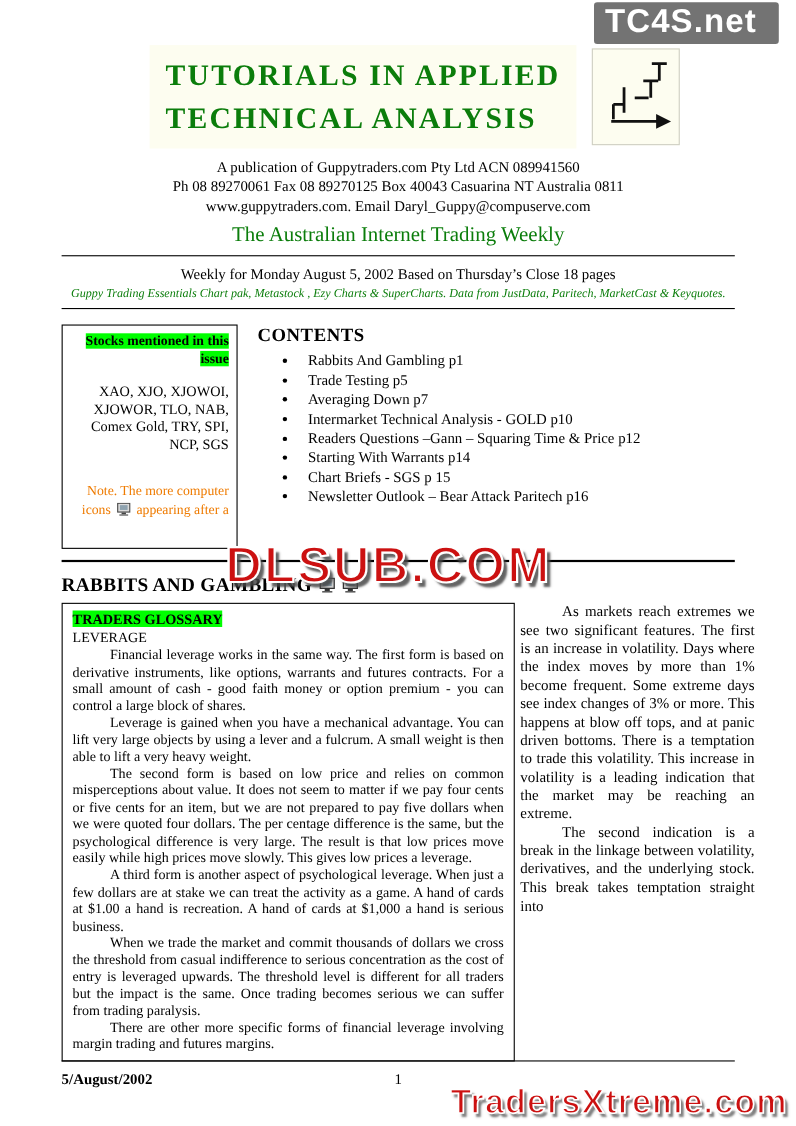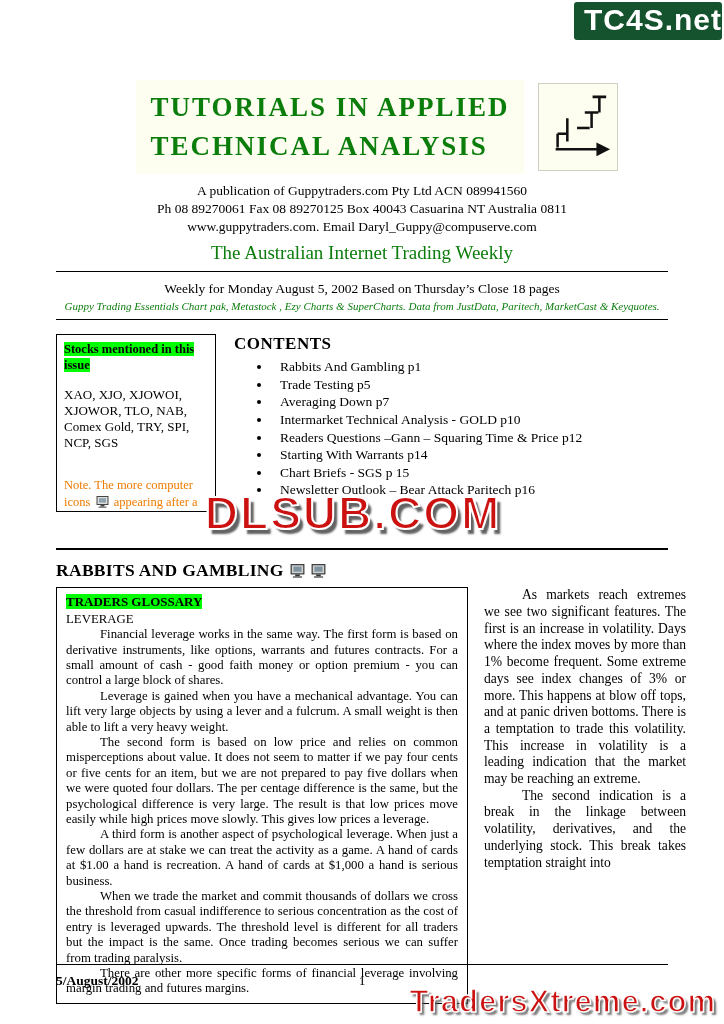--- a/index.html
+++ b/index.html
@@ -5,44 +5,44 @@
   * { margin:0; padding:0; box-sizing:border-box; }
   html,body { background:#888; }
   .page {
     position:relative; width:724px; height:1024px; margin:0 auto;
     background:#fff; overflow:hidden;
     font-family:"Liberation Serif", serif; color:#000;
   }
 
   
   .wm-top {
-    position:absolute; top:2px; right:2px;
+    position:absolute; top:2px; right:16px;
     font-family:"Liberation Sans", sans-serif; font-weight:bold; font-size:30px;
-    color:#fff; background:#14532d; padding:1px 0 3px 10px; border-radius:3px;
+    color:#fff; background:#737373; padding:1px 20px 3px 10px; border-radius:3px;
     letter-spacing:1px;
   }
   .wm-mid {
     position:absolute; top:486px; left:50%; transform:translateX(-53%);
     font-family:"Liberation Sans", sans-serif; font-weight:800; font-size:46px;
     color:#cc1111; letter-spacing:2px;
     -webkit-text-stroke:2px #ffffff;
     text-shadow:4px 5px 2px rgba(70,70,70,0.85), -1px -1px 0 #fff;
     z-index:5; white-space:nowrap;
   }
   .wm-bottom {
     position:absolute; bottom:4px; right:8px;
     font-family:"Liberation Sans", sans-serif; font-weight:800; font-size:31px;
     color:#cc1111; letter-spacing:1px;
     -webkit-text-stroke:1.5px #ffffff;
     text-shadow:3px 3px 2px rgba(90,90,90,0.8);
     z-index:5; white-space:nowrap;
   }
 
   
-  .masthead { padding-top:80px; }
+  .masthead { padding-top:41px; }
   .masthead-row { display:flex; align-items:center; justify-content:center; gap:14px; margin-left:30px; }
   .title-block {
     background:#fdfdf0; padding:8px 14px;
     color:#0b7d0b; font-weight:bold; font-size:27px; letter-spacing:2px; line-height:1.45;
     white-space:nowrap;
   }
   .logo-box { width:80px; height:88px; background:#fdfdf0; border:1px solid #cfcfc2; display:flex; align-items:center; justify-content:center; }
   .pub-line { text-align:center; font-size:13.5px; line-height:18px; }
   .pub-lines { margin-top:8px; }
   .tagline { text-align:center; font-size:19px; color:#0b7d0b; margin-top:4px; line-height:26px; }
@@ -52,36 +52,36 @@
 
   .issue-info { margin-top:8px; }
   .weekly { text-align:center; font-size:13.5px; line-height:18px; }
   .contributors { text-align:center; font-size:13.5px; font-style:italic; line-height:18px; }
   .tools { text-align:center; font-size:11px; font-style:italic; color:#0b7d0b; line-height:15px; margin-top:1px; }
 
   
   .contents-section { display:flex; margin:14px 56px 0 56px; min-height:208px; }
   .stocks-box {
     width:160px; min-width:160px; border:1px solid #000; padding:6px 7px;
-    font-size:13px; line-height:16px; height:178px; overflow:hidden;
+    font-size:13px; line-height:16px; height:204px; overflow:hidden;text-align:right;
   }
   .hl { background:#00ff00; }
   .stocks-heading { font-weight:bold; font-size:12.5px; line-height:15px; }
   .stocks-list { margin-top:14px; white-space:pre-line; }
   .note { margin-top:26px; color:#ef7b00; font-size:12.5px; line-height:17px; }
   .note .icon-inline { display:inline-block; vertical-align:-2px; margin:0 2px; }
 
   .contents-block { margin-left:16px; flex:1; }
   .contents-heading { font-weight:bold; font-size:17px; letter-spacing:0.5px; margin-left:2px; }
   .contents-list { list-style:disc outside; padding-left:40px; margin-top:4px; }
   .contents-list li { font-size:13.5px; line-height:17.6px; padding-left:8px; }
 
   
   .article-heading-row { margin:10px 56px 0 56px; font-weight:bold; font-size:17.5px; letter-spacing:0.3px; display:flex; align-items:center; gap:4px; }
-  .article-columns { display:flex; margin:6px 38px 0 56px; gap:16px; }
+  .article-columns { display:flex; margin:6px 38px 0 56px; gap:5px; }
   .glossary-box {
     width:412px; min-width:412px; border:1px solid #000; padding:6px 9px;
     font-size:12.8px; line-height:15.4px; text-align:justify; min-height:364px;
   }
   .glossary-heading { font-weight:bold; font-size:13px; }
   .glossary-term { margin-top:1px; }
   .glossary-box p { text-indent:34px; margin:0; }
   .right-col { flex:1; font-size:13.6px; line-height:16.7px; text-align:justify; }
   .right-col p { text-indent:38px; margin:0; }
 

